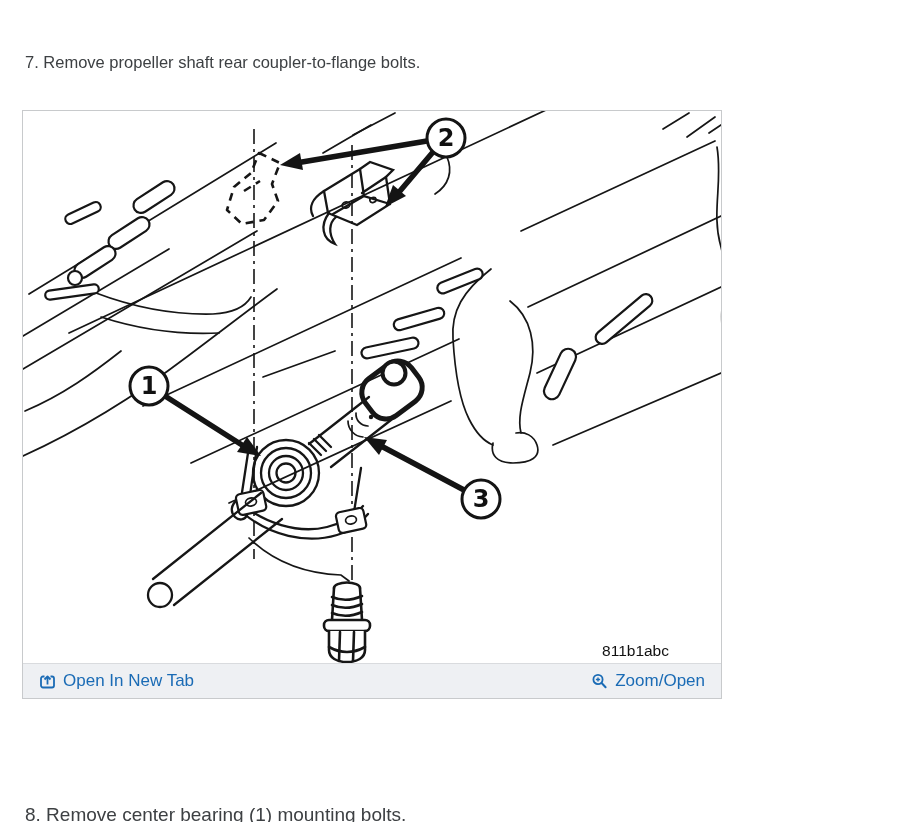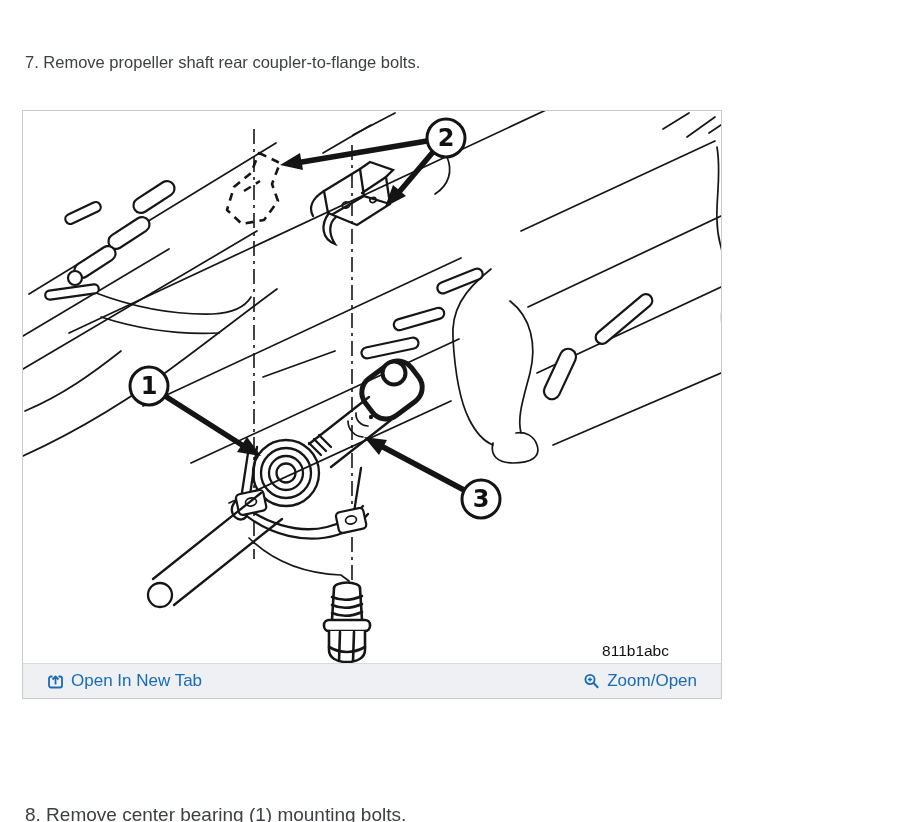--- a/index.html
+++ b/index.html
@@ -15,21 +15,21 @@
   .panel{
     position:absolute;left:22px;top:110px;width:700px;height:589px;
     border:1px solid #c8cacc;background:#ffffff;box-sizing:border-box;
   }
   .fig-area{width:698px;height:552px;background:#ffffff;overflow:hidden;}
   .fig-area svg{display:block;}
   .fig-footer{
     width:698px;height:35px;box-sizing:border-box;
     background:#eef0f3;border-top:1px solid #d9dbde;
     display:flex;align-items:center;justify-content:space-between;
-    padding:0 24px;
+    padding:0 16px;
   }
   .fig-link{
     display:flex;align-items:center;gap:7px;
     color:#1a6bb5;font-size:17px;text-decoration:none;cursor:pointer;
   }
   .fig-link svg{flex:0 0 auto;}
   
   .ln{stroke:#161616;fill:none;stroke-width:1.7;stroke-linecap:round;}
   .ln2{stroke:#161616;fill:none;stroke-width:2.3;stroke-linecap:round;}
   .slot{stroke:#161616;fill:#ffffff;stroke-width:2.2;}

